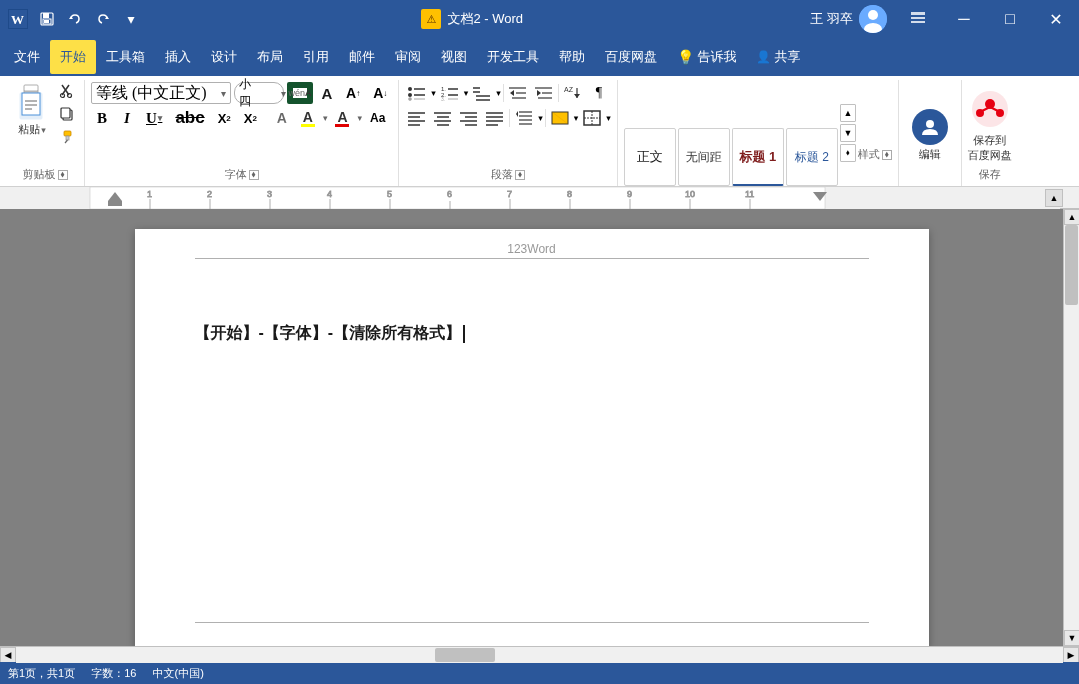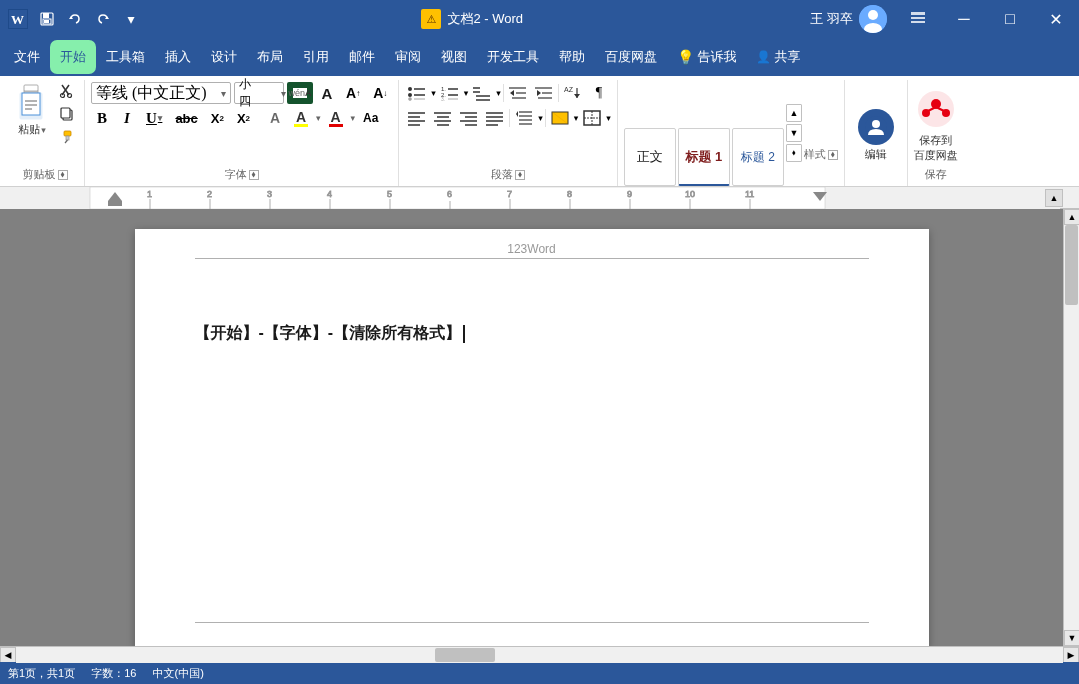--- a/index.html
+++ b/index.html
@@ -89,23 +89,22 @@
     .menu-item {
       padding: 6px 10px;
       color: white;
       font-size: 13px;
       cursor: pointer;
       border-radius: 2px;
       height: 34px;
       display: flex; align-items: center;
     }
     .menu-item.active {
-      background: #86efac;
+      background: #fde047;
       color: #2b579a;
-      border-radius: 7px;
     }
 
     
     .ribbon {
       background: white;
       border-bottom: 1px solid #d0d0d0;
       flex-shrink: 0;
       display: flex;
       flex-direction: column;
     }
@@ -196,21 +195,21 @@
       height: 22px;
       border: 1px solid #b0b0b0;
       background: white;
       font-size: 12px;
       padding: 0 4px;
       width: 50px;
       display: flex;
       align-items: center;
       justify-content: space-between;
       cursor: pointer;
-      border-radius: 2px;
+      border-radius: 10px;
       gap: 30px;
     }
     .icon-btn {
       width: 22px; height: 22px;
       display: flex; align-items: center; justify-content: center;
       cursor: pointer; border-radius: 2px; font-size: 12px;
       border: 1px solid transparent;
     }
     .format-btn {
       height: 22px;
@@ -588,21 +587,21 @@
           <div class="format-btn" style="font-size:14px;">A<sup style="font-size:8px;">↑</sup></div>
           <div class="format-btn" style="font-size:14px;">A<sub style="font-size:8px;">↓</sub></div>
         </div>
         <div class="font-row">
           <div class="format-btn" style="font-weight:900;font-size:15px;font-family:serif;">B</div>
           <div class="format-btn" style="font-style:italic;font-size:15px;font-family:serif;">I</div>
           <div class="format-btn" style="text-decoration:underline;font-size:15px;font-family:serif;display:flex;align-items:center;gap:1px;">
             U
             <span style="font-size:9px;color:#666;">▾</span>
           </div>
-          <div class="format-btn" style="text-decoration:line-through;font-size:13px;">abc</div>
+          <div class="format-btn" style="text-decoration:line-through;font-size:17px;">abc</div>
           <div class="format-btn" style="font-size:13px;">X<sub style="font-size:8px;">2</sub></div>
           <div class="format-btn" style="font-size:13px;">X<sup style="font-size:8px;">2</sup></div>
           <div style="width:1px;background:#e0e0e0;margin:1px;"></div>
           <div class="format-btn" style="color:#2b579a;font-size:14px;font-weight:bold;background:linear-gradient(to bottom, #666 60%,#aaa 100%);-webkit-background-clip:text;-webkit-text-fill-color:transparent;">A</div>
           <div class="format-btn" style="display:flex;flex-direction:column;align-items:center;justify-content:center;font-size:14px;gap:0;">
             <span style="font-weight:bold;color:#333;line-height:1;">A</span>
             <div style="width:14px;height:3px;background:#ffff00;"></div>
           </div>
           <span style="font-size:9px;color:#666;cursor:pointer;">▾</span>
           <div class="format-btn" style="display:flex;flex-direction:column;align-items:center;justify-content:center;font-size:14px;gap:0;">
@@ -747,20 +746,21 @@
       <div class="ribbon-group-label">
         <span>段落</span>
         <span class="expand-icon">⬧</span>
       </div>
     </div>
 
     <div class="ribbon-group">
       <div class="ribbon-group-content" style="align-items:center;gap:2px;">
         <div style="display:flex;gap:2px;">
           <div class="style-item" style="font-size:13px;color:#1a1a1a;">正文</div>
+          <div class="style-item" style="font-size:12px;color:#333;">无间距</div>
           <div class="style-item" style="font-size:13px;color:#7f1d1d;font-weight:bold;border-bottom:2px solid #2b579a;">标题 1</div>
           <div class="style-item" style="font-size:12px;color:#2b579a;">标题 2</div>
         </div>
         <div style="display:flex;flex-direction:column;gap:2px;">
           <div class="style-scroll-btn">▲</div>
           <div class="style-scroll-btn">▼</div>
           <div class="style-scroll-btn" style="font-size:8px;">⬧</div>
         </div>
         <div class="ribbon-group-label" style="padding-top:0;align-self:flex-end;margin-bottom:20px;">
           <span>样式</span>

